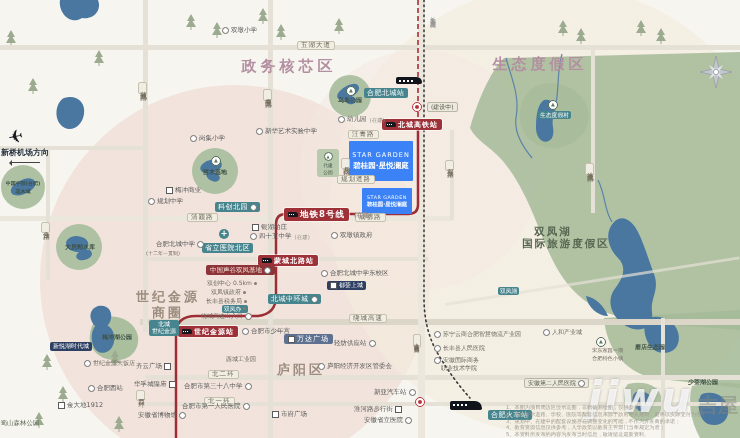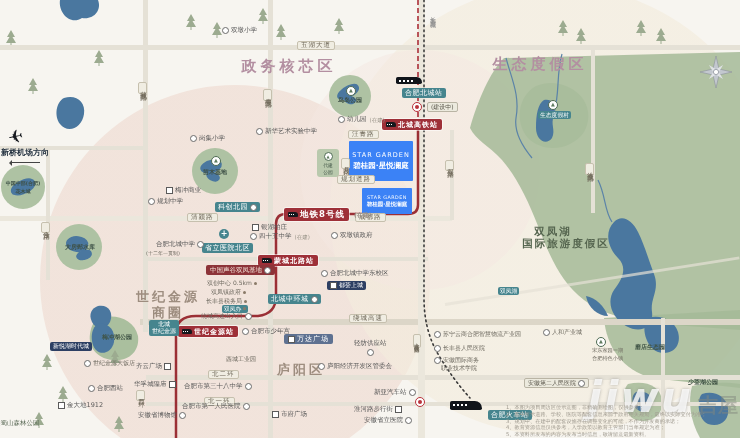--- a/index.html
+++ b/index.html
@@ -295,21 +295,21 @@
       <div class="lb road" style="left: 204px; top: 397px;">
         <span class="tx">北一环</span>
       </div>
       <div class="lb road-v" style="left: 136px; top: 390px;">
         <span class="tx">西二环</span>
       </div>
       <div class="lb road-v" style="left: 413px; top: 334px; font-size: 5.5px;">
         <span class="tx">合淮高速铁路</span>
       </div>
       <div class="lb train" style="left: 396px; top: 77px;"></div>
-      <div class="lb teal" style="left: 402px; top: 88px; align-items: center;">
+      <div class="lb teal" style="left: 364px; top: 88px; align-items: center;">
         <span class="tx">合肥北城站</span>
       </div>
       <div class="lb roundel" style="left: 412px; top: 102px;"></div>
       <div class="lb gray" style="left: 427px; top: 102px;">
         <span class="tx">(建设中)</span>
       </div>
       <div class="lb red" style="left: 382px; top: 119px;">
         <span class="tr"></span>
         <span class="tx">北城高铁站</span>
       </div>
@@ -430,21 +430,21 @@
         <span class="tx">合肥北城中学东校区</span>
       </div>
       <div class="lb navydark" style="left: 327px; top: 281px;">
         <span class="ic-s"></span>
         <span class="tx">都荟上城</span>
       </div>
       <div class="lb navy" style="left: 284px; top: 334px;">
         <span class="ic-s"></span>
         <span class="tx">万达广场</span>
       </div>
-      <div class="lb poi" style="left: 354px; top: 340px; flex-direction: column;">
+      <div class="lb poi" style="left: 334px; top: 340px;">
         <span class="tx">轻纺供应站</span>
         <span class="ic-c"></span>
       </div>
       <div class="lb poi" style="left: 318px; top: 363px;">
         <span class="ic-c"></span>
         <span class="tx">庐阳经济开发区管委会</span>
       </div>
       <div class="lb poi" style="left: 374px; top: 389px;">
         <span class="tx">新亚汽车站</span>
         <span class="ic-c"></span>

